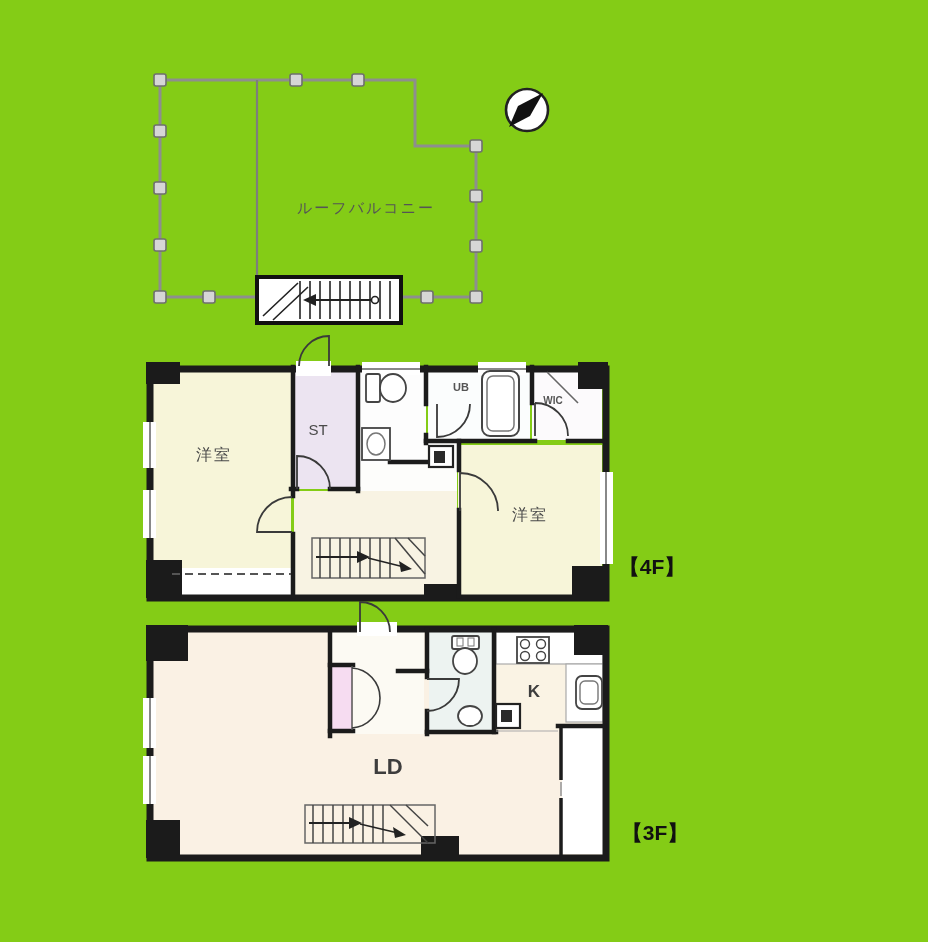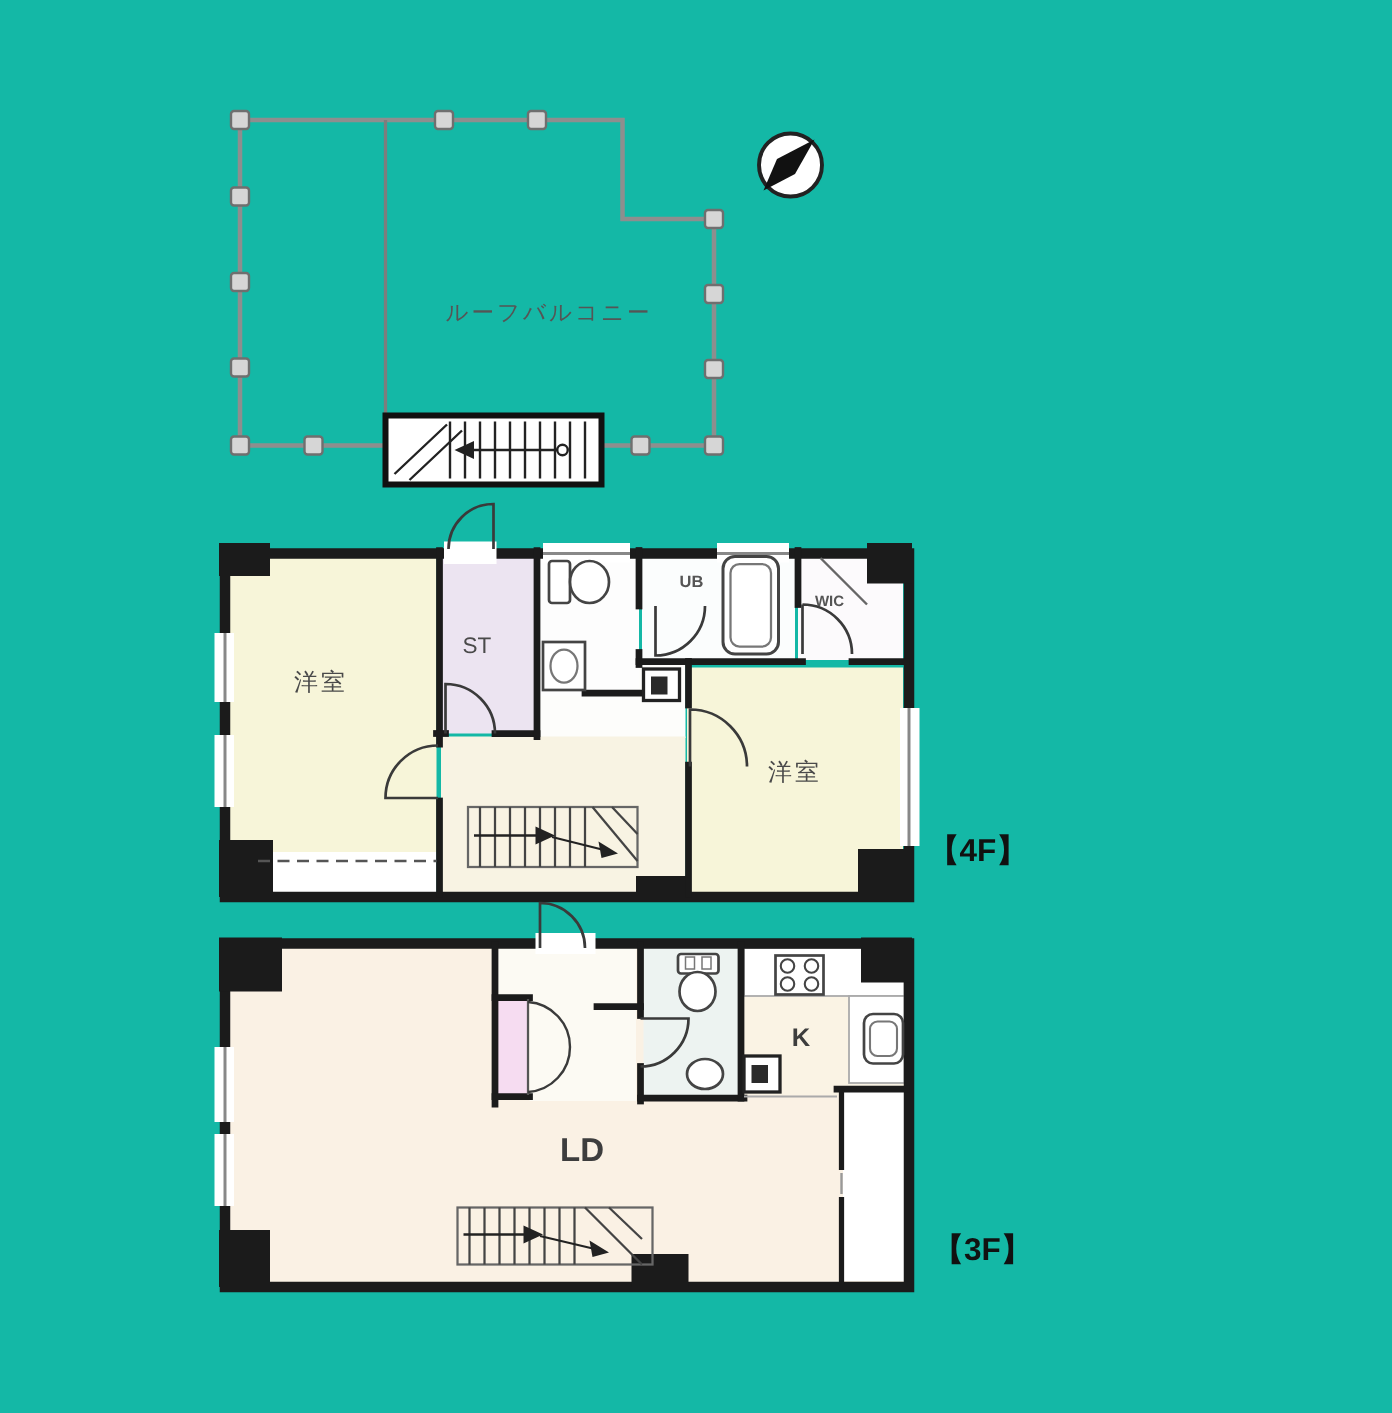--- a/index.html
+++ b/index.html
@@ -1,16 +1,16 @@
 <!DOCTYPE html>
 <html><head>
 <meta charset="utf-8">
 <style>
   html,body{margin:0;padding:0;background:#ffffff;}
-  .canvas{position:relative;width:928px;height:942px;background:#14b8a6;overflow:hidden;
+  .canvas{position:relative;width:928px;height:942px;background:#84cc16;overflow:hidden;
           font-family:"Liberation Sans",sans-serif;}
   svg{display:block;}
   text{font-family:"Liberation Sans","DejaVu Sans",sans-serif;}
   .room-label{fill:#4a4a4a;}
   .small-label{fill:#555555;font-weight:bold;}
   .floor-tag{fill:#111111;font-weight:bold;}
   .big-label{fill:#3d3d3d;font-weight:bold;}
 </style>
 </head>
 <body>

